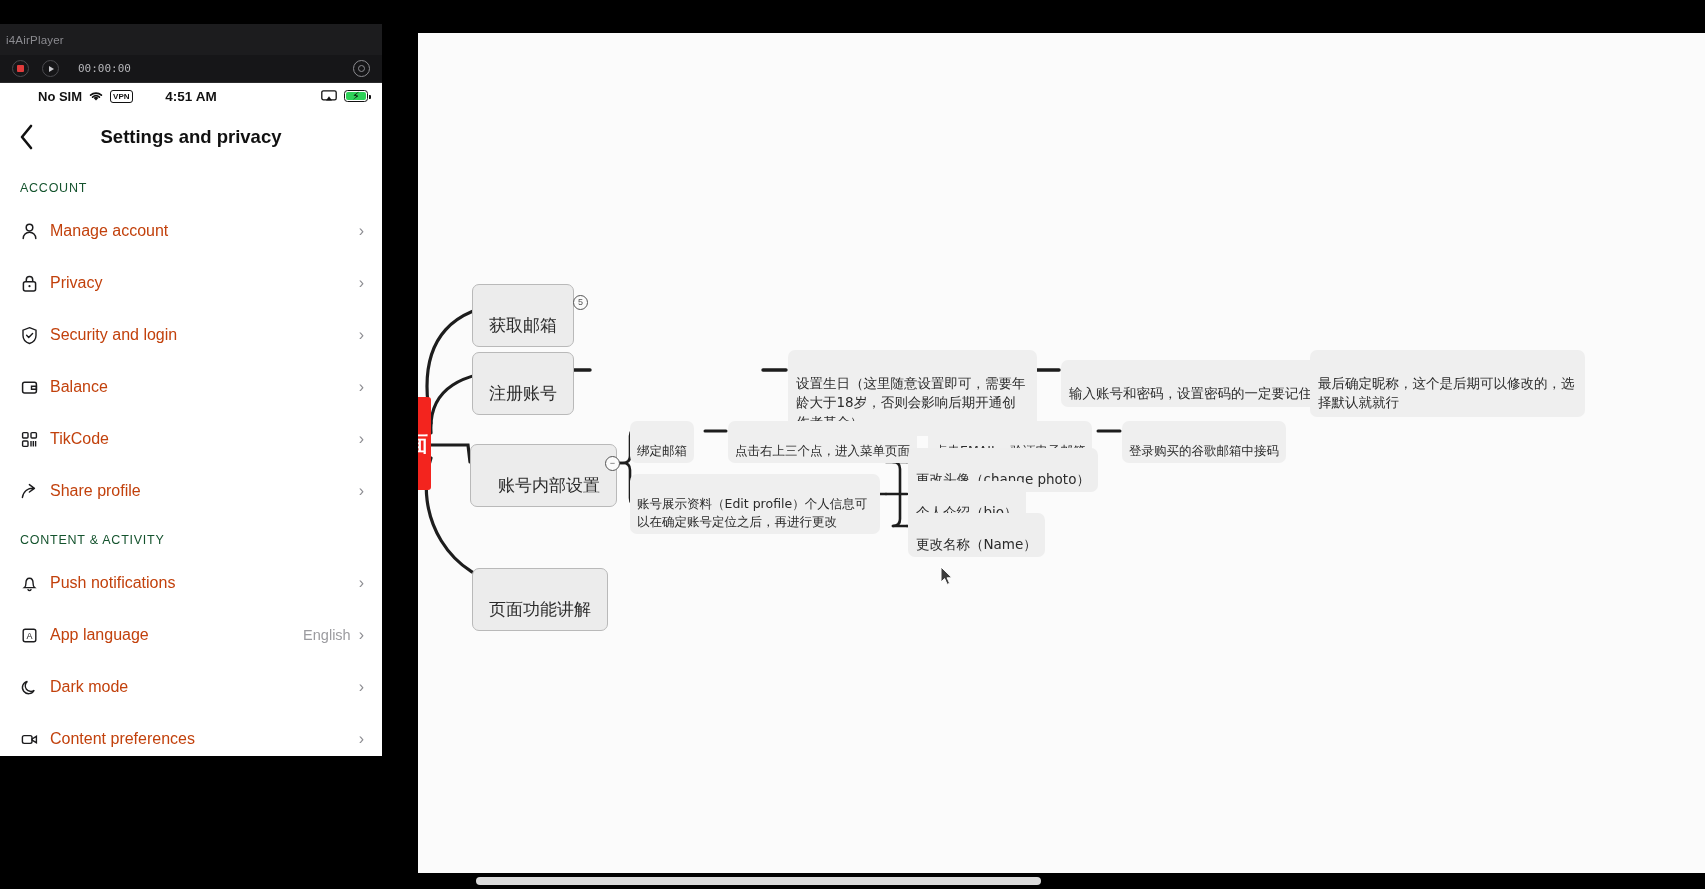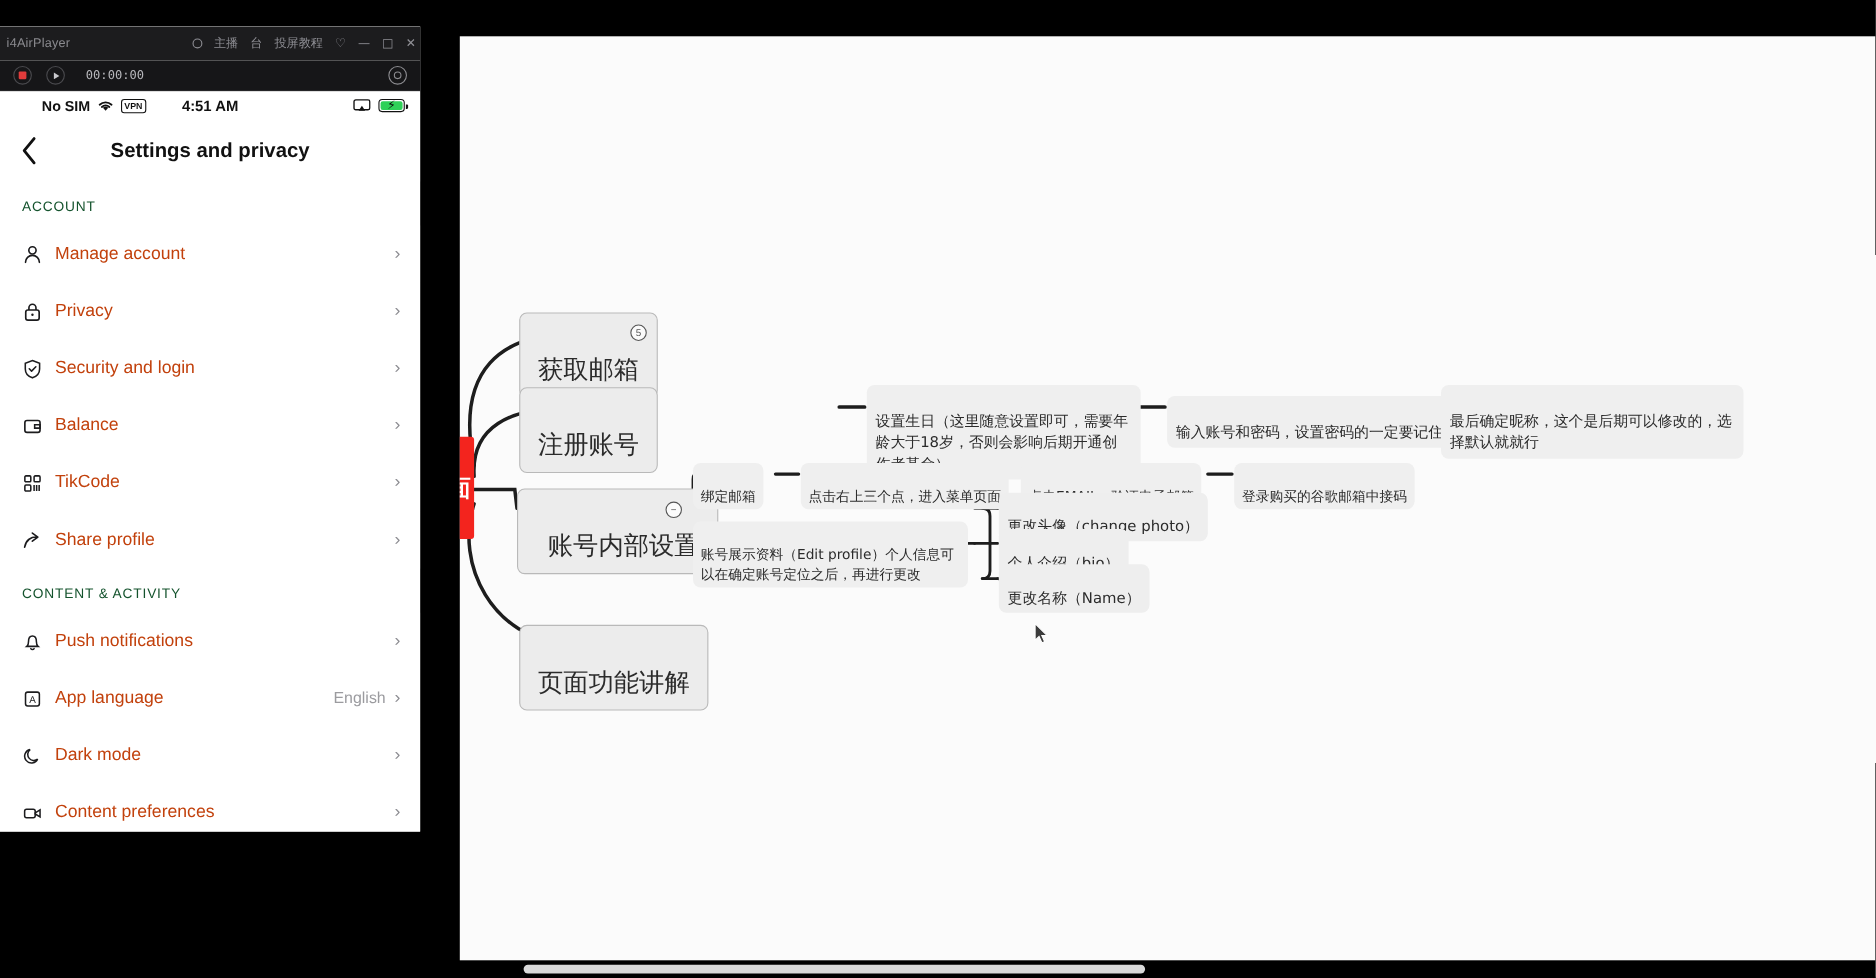--- a/index.html
+++ b/index.html
@@ -17,21 +17,21 @@
 
   .node {
     position:absolute;
     background:#e8e8e8;
     border-radius:7px;
     color:#2b2b2b;
     font-family:"DejaVu Sans","Liberation Sans",sans-serif;
     white-space:pre-line;
   }
   .node.big {
-    font-size:23px; padding:9px 16px; line-height:1.25;
+    font-size:17px; padding:9px 16px; line-height:1.25;
     background:#e6e6e6;
   }
   .node.boxed {
     background:#ececec; border:1px solid #b9b9b9;
   }
   .node.mid { font-size:13.5px; padding:4px 8px; background:#efefef; line-height:1.45; }
   .node.small { font-size:12.5px; padding:3px 7px; background:#efefef; line-height:1.45; }
   .node.leaf { font-size:13.5px; padding:3px 8px; background:#eeeeee; line-height:1.4;text-align:center; }
 
   
@@ -266,30 +266,20 @@
       <path d="M1 1 L1 16 L4.6 12.6 L7.2 18.4 L9.6 17.3 L7.1 11.8 L12 11.8 Z" fill="#3c3c3c" stroke="#ffffff" stroke-width="1"></path>
     </svg>
   </div>
 
   <div class="fadeTop"></div>
 
   <div id="phonewin">
 
     <div id="titlebar">
       <span class="apptitle">i4AirPlayer</span>
-      <div class="tb-right">
-        <span style="display:inline-block;width:9px;height:9px;border:1.2px solid #8f8f95;border-radius:50%;"></span>
-        <span>主播</span>
-        <span>台</span>
-        <span>投屏教程</span>
-        <span>♡</span>
-        <span>—</span>
-        <span>□</span>
-        <span>✕</span>
-      </div>
     </div>
 
     <div id="toolbar">
       <span class="tbtn">
           <i class="recdot"></i>
         </span>
       <span class="tbtn">
           <i class="playtri"></i>
         </span>
       <span class="tb-time">00:00:00</span>

